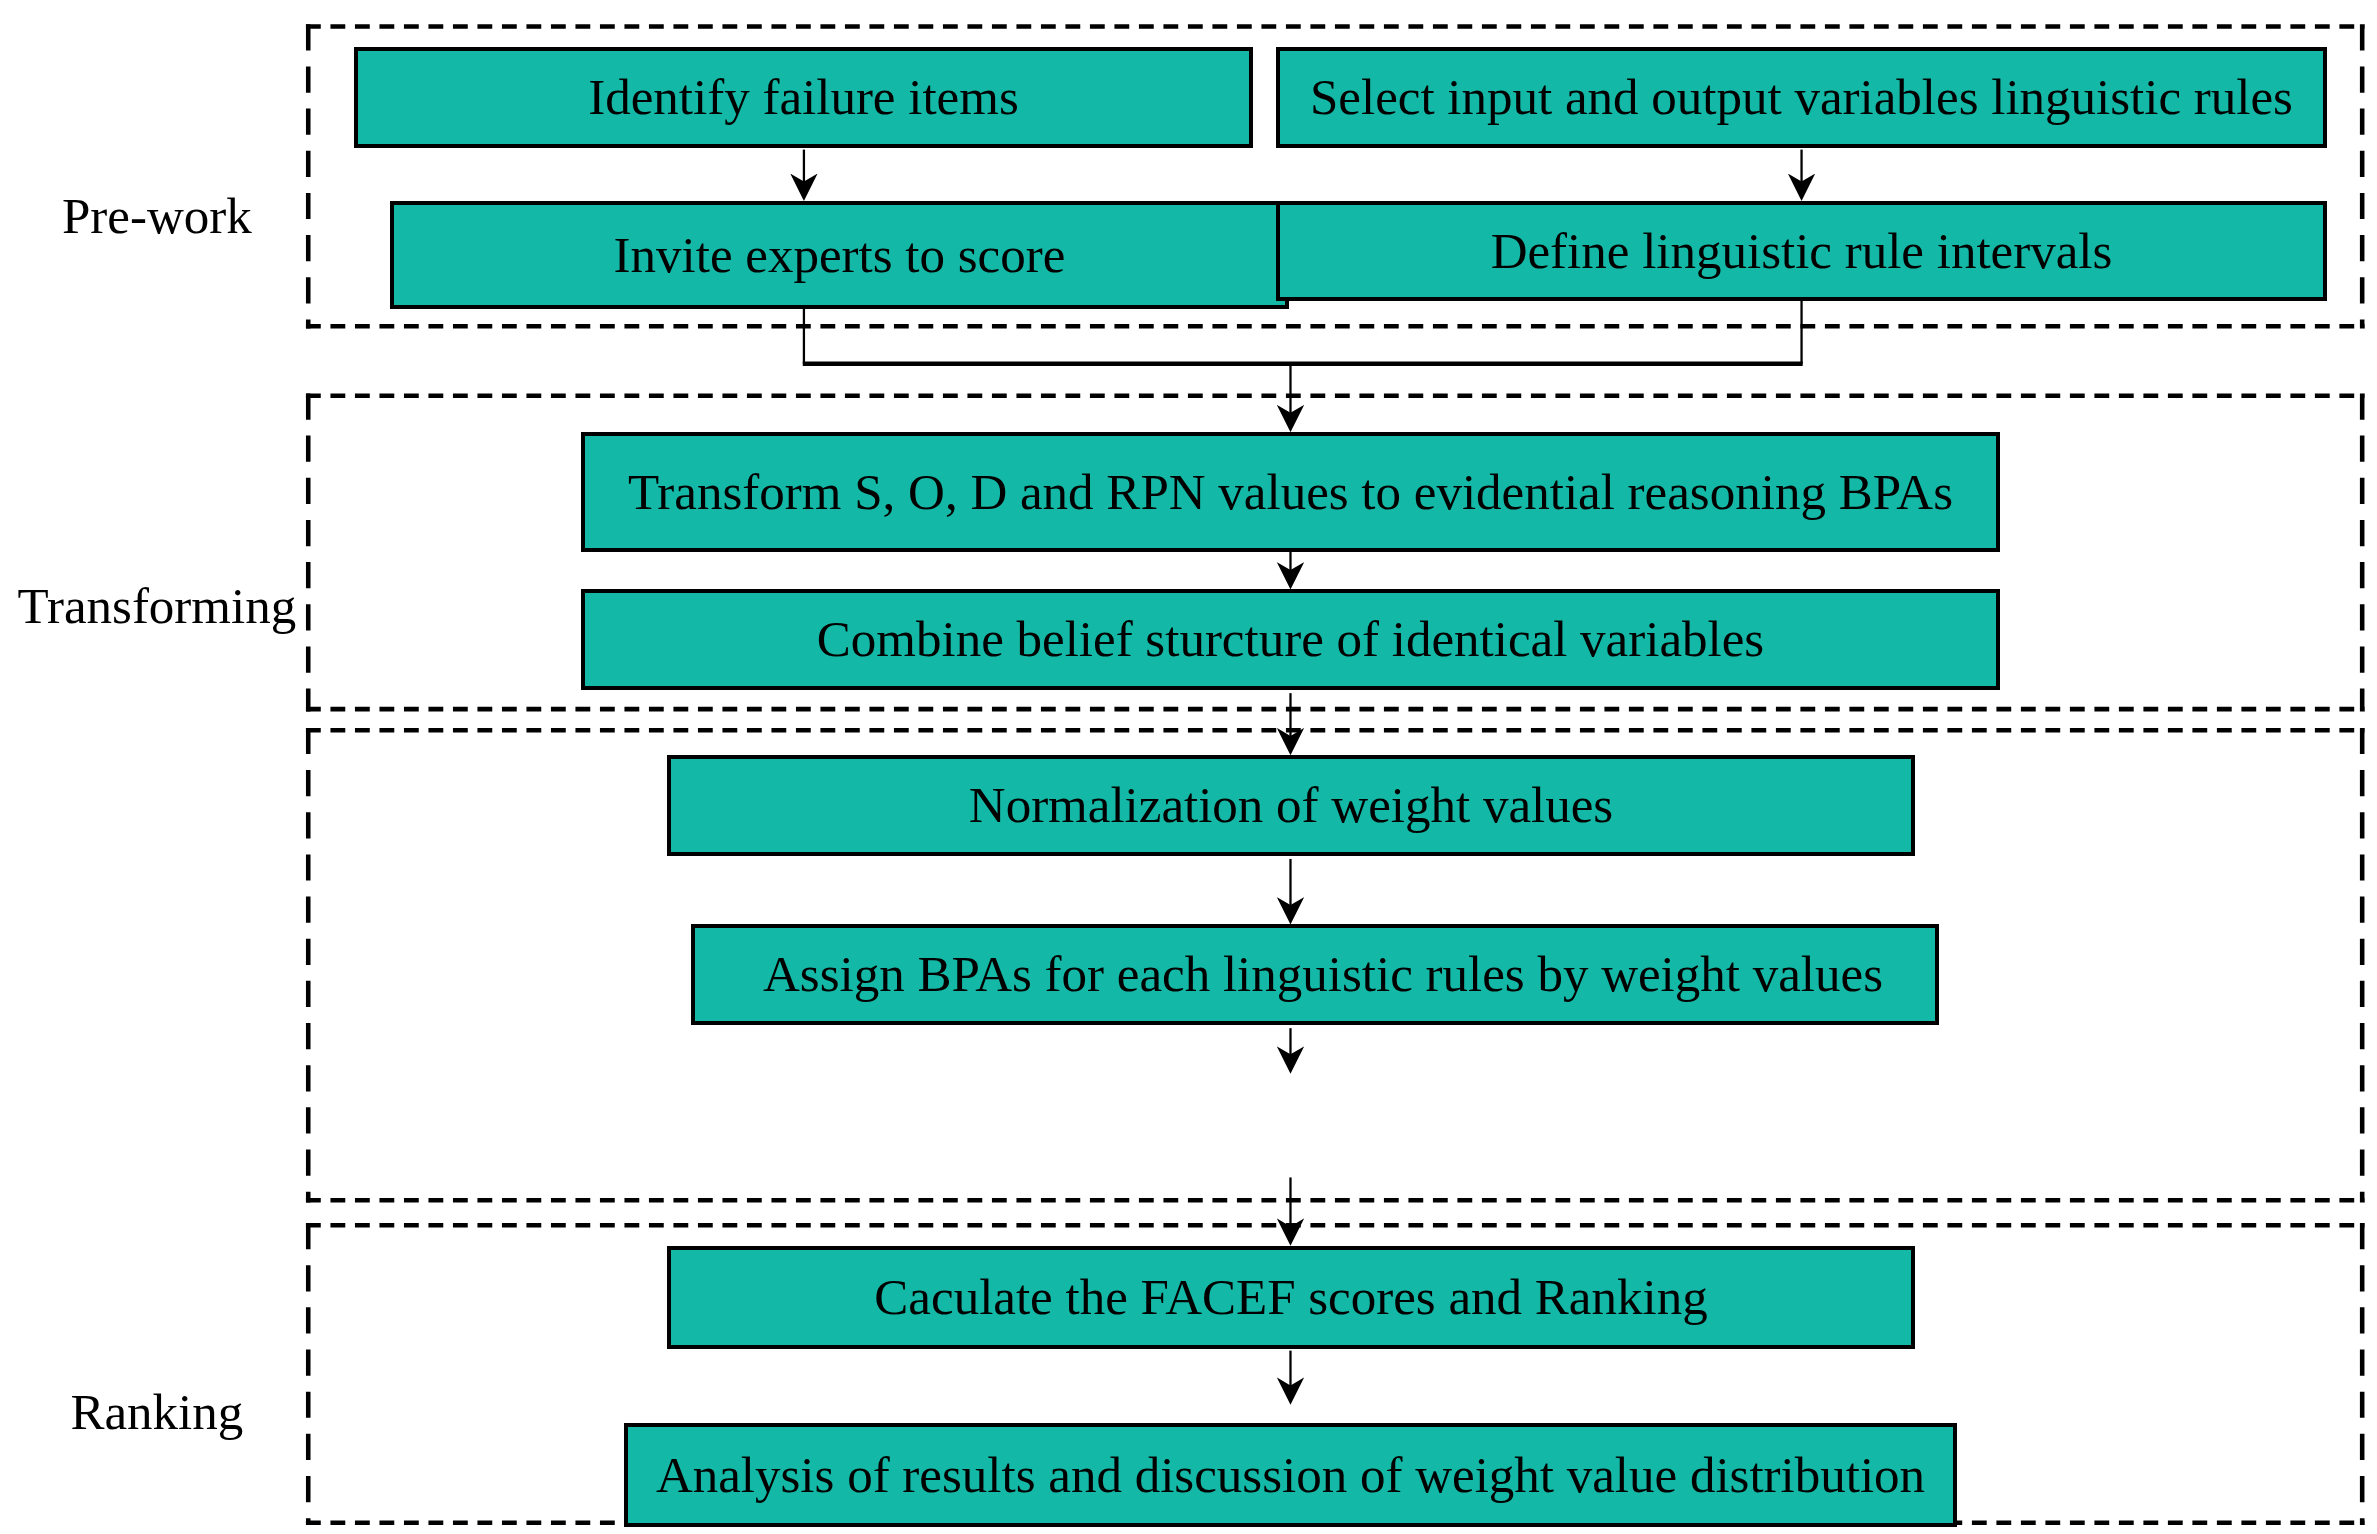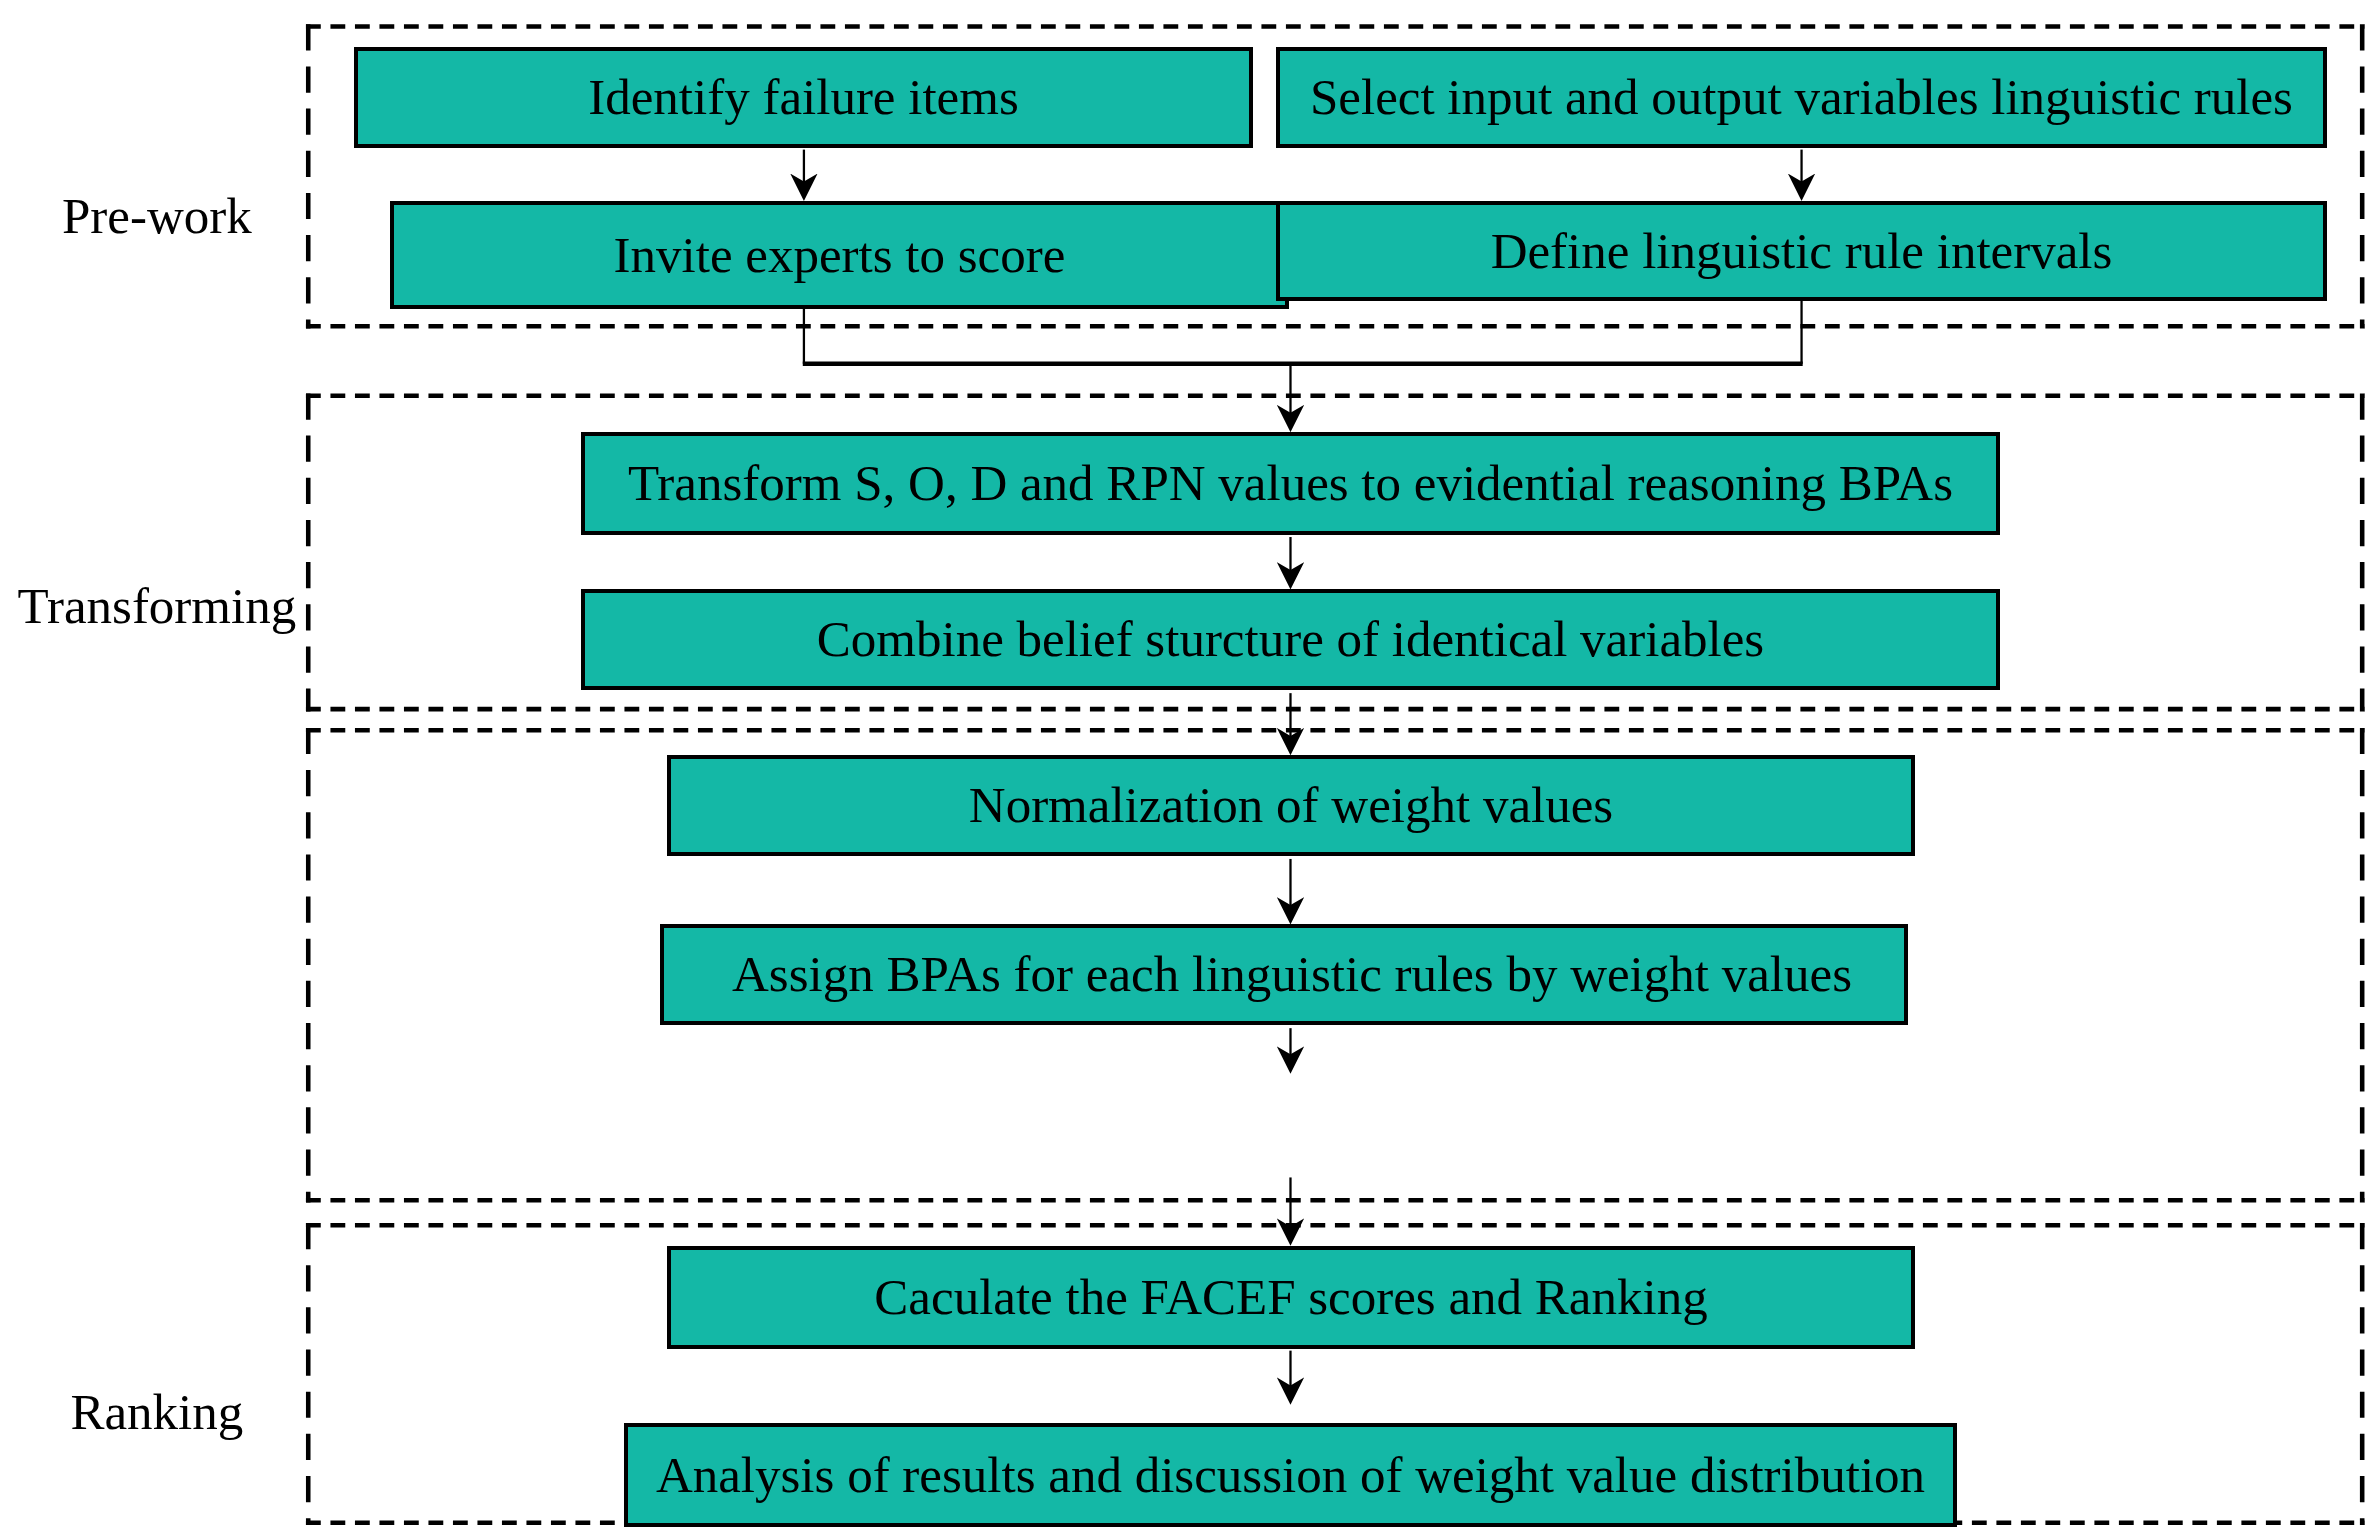--- a/index.html
+++ b/index.html
@@ -93,23 +93,23 @@
 
   <div class="sec-label" style="left:11.4px; top:149px;">Pre-work</div>
   <div class="sec-label" style="left:11.4px; top:539px;">Transforming</div>
   <div class="sec-label" style="left:11.4px; top:1345px;">Ranking</div>
 
   <div class="flow-box" style="left:354px; top:47px; width:899px; height:101px;">Identify failure items</div>
   <div class="flow-box" style="left:1276px; top:47px; width:1051px; height:101px;">Select input and output variables linguistic rules</div>
   <div class="flow-box" style="left:354px; top:201px; width:899px; height:108px;margin-left:36px;">Invite experts to score</div>
   <div class="flow-box" style="left:1276px; top:201px; width:1051px; height:100px;">Define linguistic rule intervals</div>
 
-  <div class="flow-box" style="left:581px; top:432px; width:1419px; height:103px;">Transform S, O, D and RPN values to evidential reasoning BPAs</div>
+  <div class="flow-box" style="left:581px; top:432px; width:1419px; height:120px;">Transform S, O, D and RPN values to evidential reasoning BPAs</div>
   <div class="flow-box" style="left:581px; top:589px; width:1419px; height:101px;">Combine belief sturcture of identical variables</div>
 
   <div class="flow-box" style="left:667px; top:755px; width:1248px; height:101px;">Normalization of weight values</div>
-  <div class="flow-box" style="left:660px; top:924px; width:1248px; height:101px;padding-left:16px;">Assign BPAs for each linguistic rules by weight values</div>
+  <div class="flow-box" style="left:691px; top:924px; width:1248px; height:101px;padding-left:16px;">Assign BPAs for each linguistic rules by weight values</div>
 
   <div class="flow-box" style="left:667px; top:1246px; width:1248px; height:103px;">Caculate the FACEF scores and Ranking</div>
   <div class="flow-box" style="left:624px; top:1405px; width:1333px; height:104px;margin-top:18px;">Analysis of results and discussion of weight value distribution</div>
 
 </div>
 
 
 </body></html>

